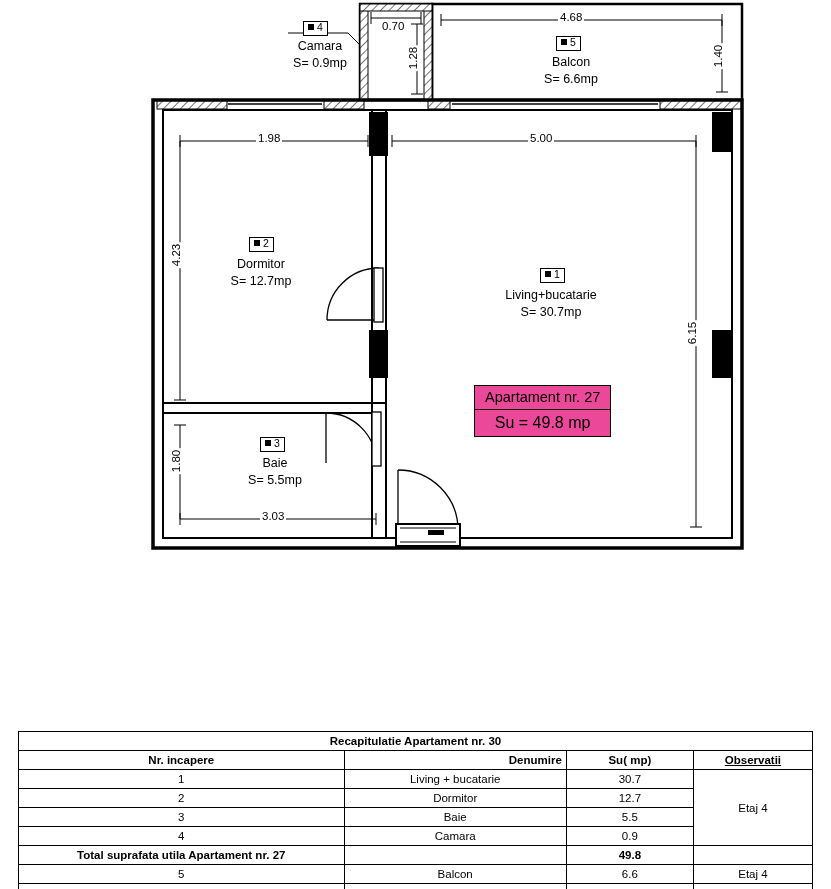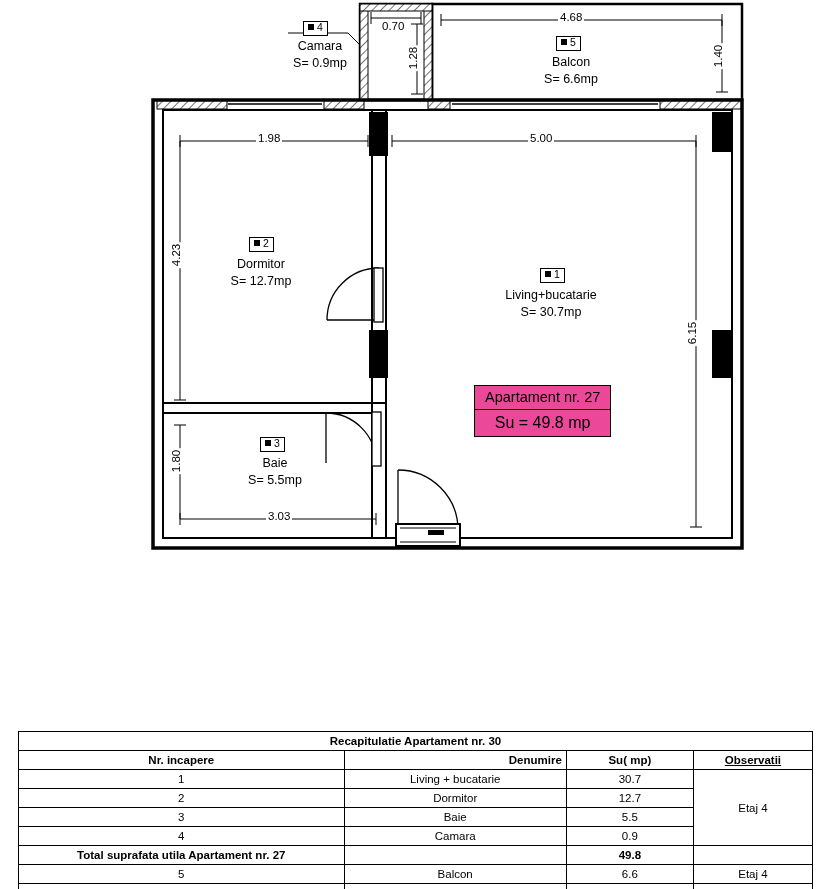--- a/index.html
+++ b/index.html
@@ -248,21 +248,21 @@
 
   
   <div class="dim" style="left:380px; top:20px;">0.70</div>
   <div class="dim vert" style="left:400px; top:52px;">1.28</div>
   <div class="dim" style="left:558px; top:11px;">4.68</div>
   <div class="dim vert" style="left:705px; top:50px;">1.40</div>
   <div class="dim" style="left:256px; top:132px;">1.98</div>
   <div class="dim vert" style="left:163px; top:249px;">4.23</div>
   <div class="dim" style="left:528px; top:132px;">5.00</div>
   <div class="dim vert" style="left:679px; top:327px;">6.15</div>
-  <div class="dim" style="left:266px; top:510px;">3.03</div>
+  <div class="dim" style="left:260px; top:510px;">3.03</div>
   <div class="dim vert" style="left:163px; top:455px;">1.80</div>
 
 </div>
 
 <table id="recap">
   <tbody>
       <tr>
     <td class="hdr-title" colspan="4">Recapitulatie Apartament nr. 30</td>
   </tr>
   <tr>

